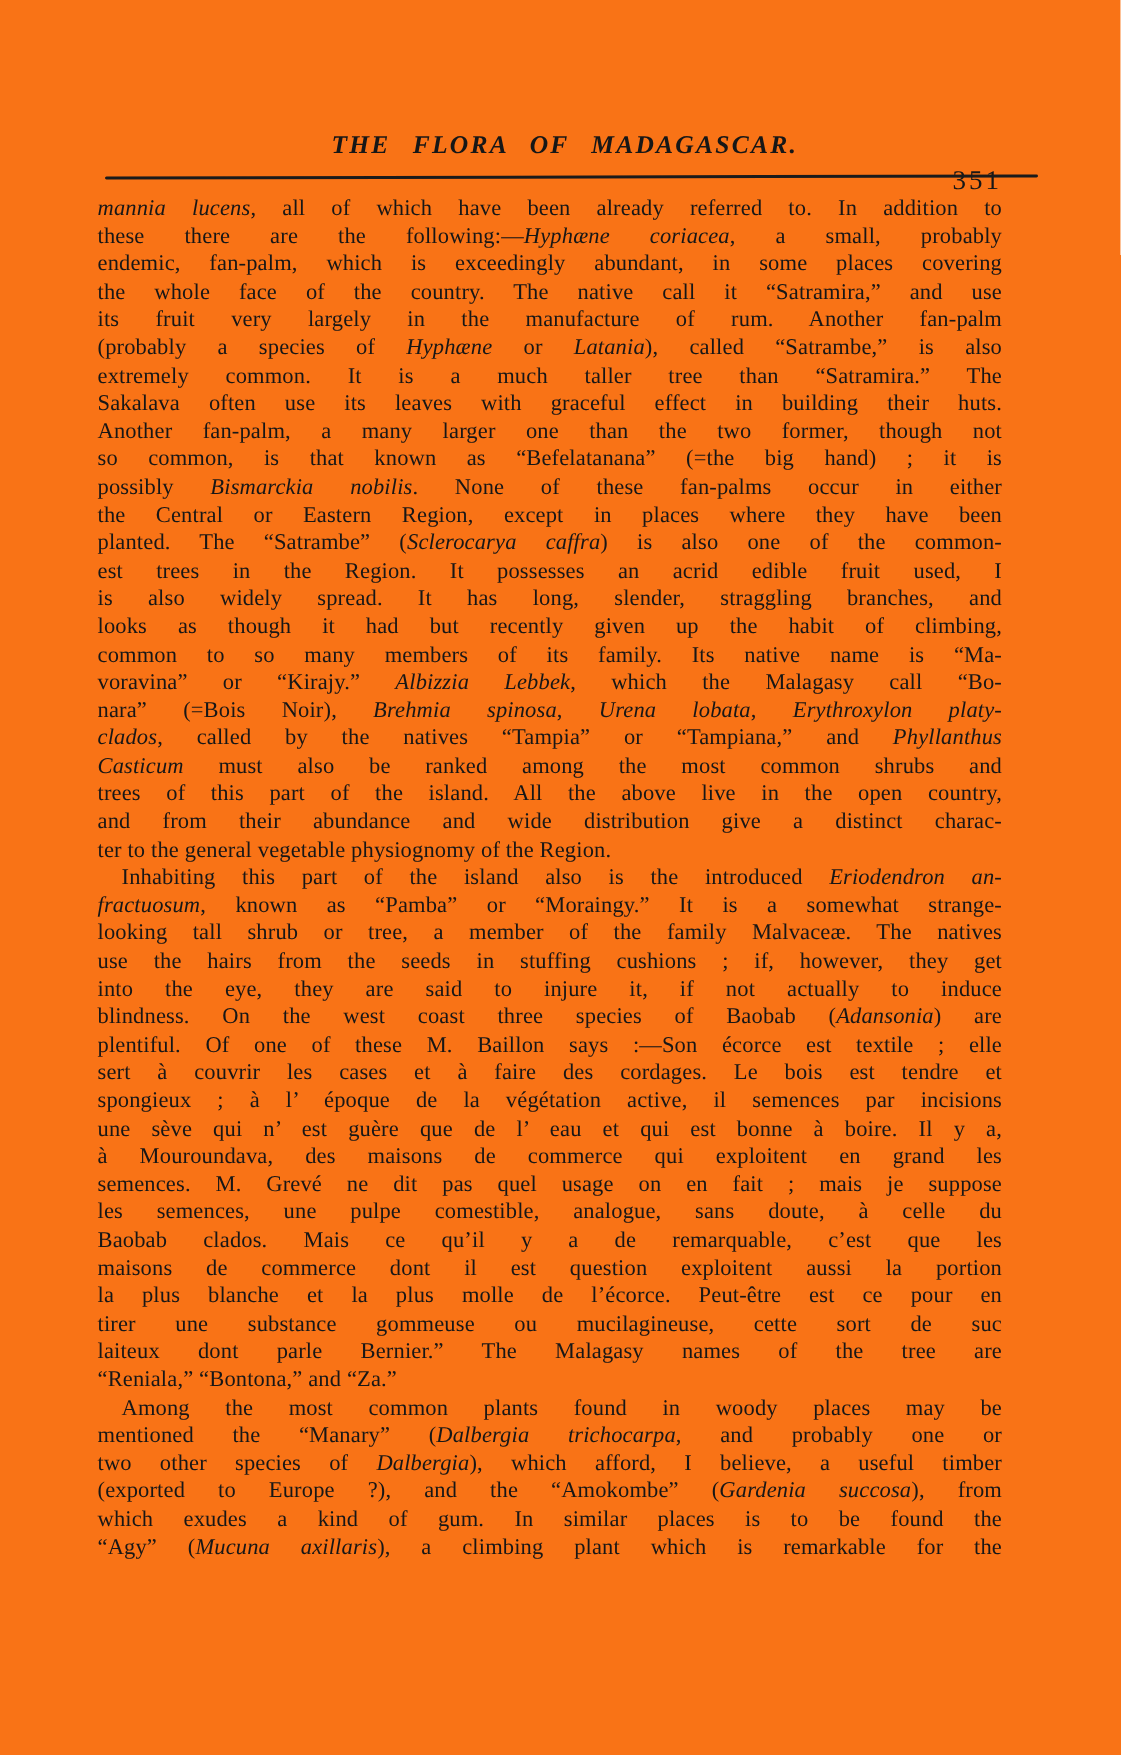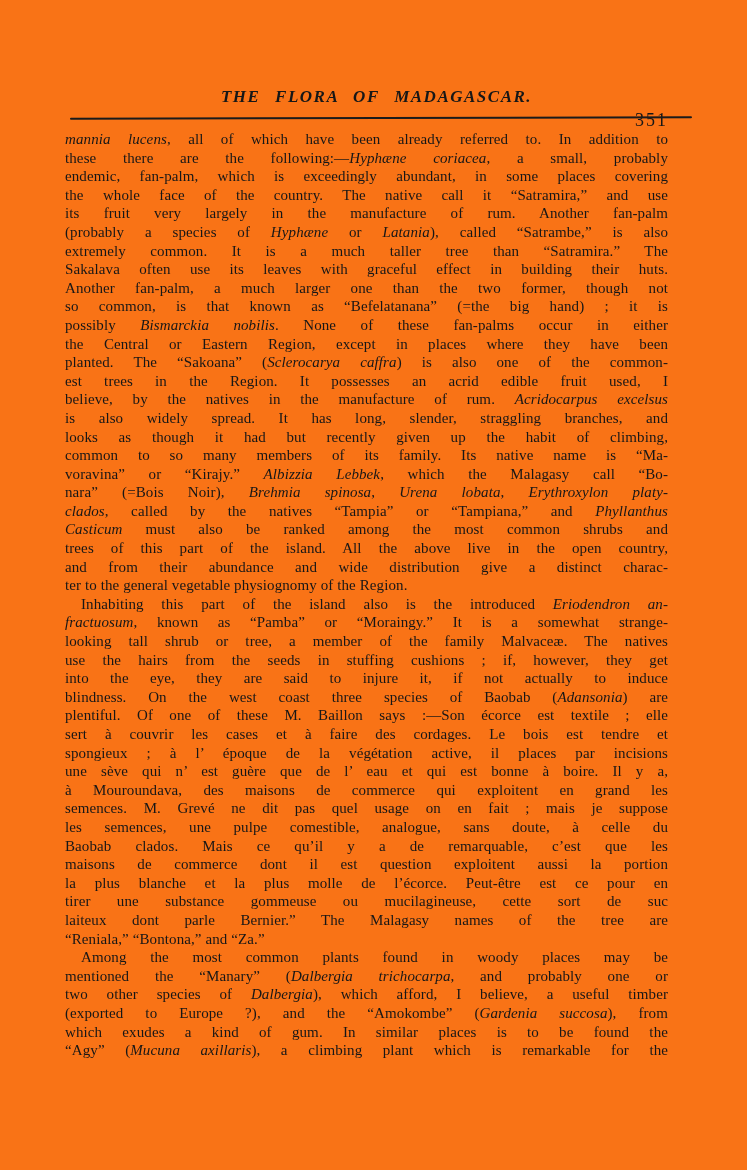--- a/index.html
+++ b/index.html
@@ -79,46 +79,45 @@
   <div class="head-rule"></div>
   <div class="text-column">
       <div class="tl"><span class="it">mannia lucens</span><span>, all of which have been already referred to.  In addition to</span></div>
       <div class="tl"><span>these there are the following:—</span><span class="it">Hyphæne coriacea</span><span>, a small, probably</span></div>
       <div class="tl"><span>endemic, fan-palm, which is exceedingly abundant, in some places covering</span></div>
       <div class="tl"><span>the whole face of the country.  The native call it “Satramira,” and use</span></div>
       <div class="tl"><span>its fruit very largely in the manufacture of rum.  Another fan-palm</span></div>
       <div class="tl"><span>(probably a species of </span><span class="it">Hyphæne</span><span> or </span><span class="it">Latania</span><span>), called “Satrambe,” is also</span></div>
       <div class="tl"><span>extremely common.  It is a much taller tree than “Satramira.”  The</span></div>
       <div class="tl"><span>Sakalava often use its leaves with graceful effect in building their huts.</span></div>
-      <div class="tl"><span>Another fan-palm, a much larger one than the two former, though not</span></div>
+      <div class="tl"><span>Another fan-palm, a many larger one than the two former, though not</span></div>
       <div class="tl"><span>so common, is that known as “Befelatanana” (=the big hand) ; it is</span></div>
       <div class="tl"><span>possibly </span><span class="it">Bismarckia nobilis</span><span>.  None of these fan-palms occur in either</span></div>
       <div class="tl"><span>the Central or Eastern Region, except in places where they have been</span></div>
-      <div class="tl"><span>planted.  The “Sakoana” (</span><span class="it">Sclerocarya caffra</span><span>) is also one of the common-</span></div>
+      <div class="tl"><span>planted.  The “Satrambe” (</span><span class="it">Sclerocarya caffra</span><span>) is also one of the common-</span></div>
       <div class="tl"><span>est trees in the Region.  It possesses an acrid edible fruit used, I</span></div>
-      <div class="tl"><span>believe, by the natives in the manufacture of rum.  </span><span class="it">Acridocarpus excelsus</span></div>
       <div class="tl"><span>is also widely spread.  It has long, slender, straggling branches, and</span></div>
       <div class="tl"><span>looks as though it had but recently given up the habit of climbing,</span></div>
       <div class="tl"><span>common to so many members of its family.  Its native name is “Ma-</span></div>
       <div class="tl"><span>voravina” or “Kirajy.”  </span><span class="it">Albizzia Lebbek</span><span>, which the Malagasy call “Bo-</span></div>
       <div class="tl"><span>nara” (=Bois Noir), </span><span class="it">Brehmia spinosa</span><span>, </span><span class="it">Urena lobata</span><span>, </span><span class="it">Erythroxylon platy-</span></div>
       <div class="tl"><span class="it">clados</span><span>, called by the natives “Tampia” or “Tampiana,” and </span><span class="it">Phyllanthus</span></div>
       <div class="tl"><span class="it">Casticum</span><span> must also be ranked among the most common shrubs and</span></div>
       <div class="tl"><span>trees of this part of the island.  All the above live in the open country,</span></div>
       <div class="tl"><span>and from their abundance and wide distribution give a distinct charac-</span></div>
       <div class="tl nojust"><span>ter to the general vegetable physiognomy of the Region.</span></div>
       <div class="tl indent"><span>Inhabiting this part of the island also is the introduced </span><span class="it">Eriodendron an-</span></div>
       <div class="tl"><span class="it">fractuosum</span><span>, known as “Pamba” or “Moraingy.”  It is a somewhat strange-</span></div>
       <div class="tl"><span>looking tall shrub or tree, a member of the family Malvaceæ.  The natives</span></div>
       <div class="tl"><span>use the hairs from the seeds in stuffing cushions ;  if, however, they get</span></div>
       <div class="tl"><span>into the eye, they are said to injure it, if not actually to induce</span></div>
       <div class="tl"><span>blindness.  On the west coast three species of Baobab (</span><span class="it">Adansonia</span><span>) are</span></div>
       <div class="tl"><span>plentiful.  Of one of these M. Baillon says :—Son écorce est textile ; elle</span></div>
       <div class="tl"><span>sert à couvrir les cases et à faire des cordages.  Le bois est tendre et</span></div>
-      <div class="tl"><span>spongieux ; à l’ époque de la végétation active, il places par incisions</span></div>
+      <div class="tl"><span>spongieux ; à l’ époque de la végétation active, il semences par incisions</span></div>
       <div class="tl"><span>une sève qui n’ est guère que de l’ eau et qui est bonne à boire.  Il y a,</span></div>
       <div class="tl"><span>à Mouroundava, des maisons de commerce qui exploitent en grand les</span></div>
       <div class="tl"><span>semences.  M. Grevé ne dit pas quel usage on en fait ; mais je suppose</span></div>
       <div class="tl"><span>les semences, une pulpe comestible, analogue, sans doute, à celle du</span></div>
       <div class="tl"><span>Baobab clados.  Mais ce qu’il y a de remarquable, c’est que les</span></div>
       <div class="tl"><span>maisons de commerce dont il est question exploitent aussi la portion</span></div>
       <div class="tl"><span>la plus blanche et la plus molle de l’écorce.  Peut-être est ce pour en</span></div>
       <div class="tl"><span>tirer une substance gommeuse ou mucilagineuse, cette sort de suc</span></div>
       <div class="tl"><span>laiteux dont parle Bernier.”  The Malagasy names of the tree are</span></div>
       <div class="tl nojust"><span>“Reniala,” “Bontona,” and “Za.”</span></div>

